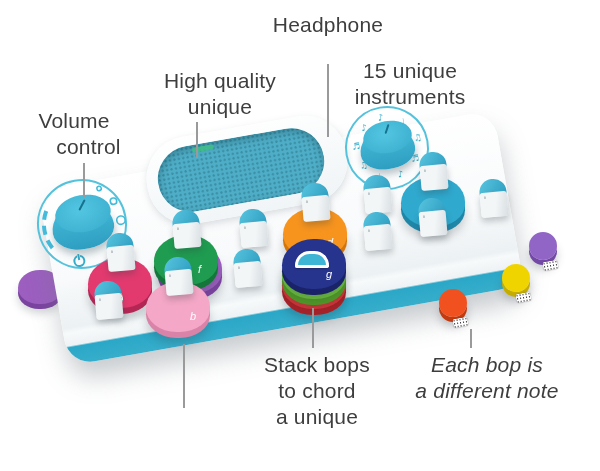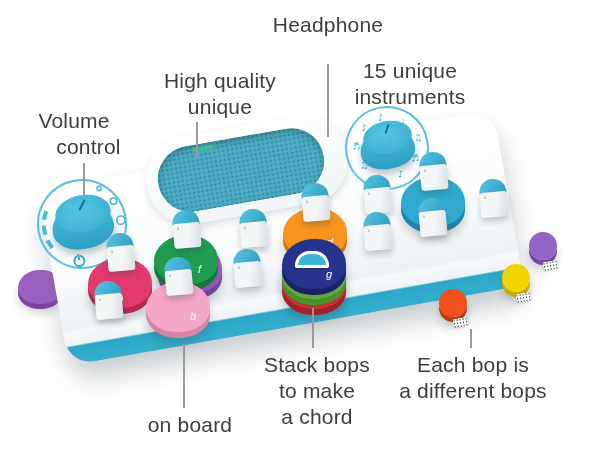--- a/index.html
+++ b/index.html
@@ -121,32 +121,31 @@
     <div class="cline" style="left: 197px; top: 122px; height: 36px;"></div>
     <div class="label" style="left: 328px; top: 12px;">
       <div style="position: static;">Headphone</div>
     </div>
     <div class="cline" style="left: 328px; top: 64px; height: 73px;"></div>
     <div class="label" style="left: 410px; top: 58px;">
       <div style="position: static;">15 unique</div>
       <div style="position: static;">instruments</div>
     </div>
     <div class="label" style="left: 190px; top: 412px;">
-      <div style="position: static;">on board</div>
     </div>
     <div class="cline" style="left: 184px; top: 344px; height: 64px;"></div>
     <div class="label" style="left: 317px; top: 352px;">
       <div style="position: static;">Stack bops</div>
-      <div style="position: static;">to make</div>
-      <div style="position: static;">a chord</div>
+      <div style="position: static;">to chord</div>
+      <div style="position: static;">a unique</div>
     </div>
     <div class="cline" style="left: 313px; top: 308px; height: 40px;"></div>
-    <div class="label" style="left: 473px; top: 352px;">
+    <div class="label" style="left: 487px; top: 352px; font-style: italic;">
       <div style="position: static;">Each bop is</div>
-      <div style="position: static;">a different bops</div>
+      <div style="position: static;">a different note</div>
     </div>
     <div class="cline" style="left: 471px; top: 329px; height: 19px;"></div>
     <div class="peg" style="left: 95px; top: 281px; z-index: 200;">
       <div class="cap"></div>
       <div class="bod"></div>
       <div class="win">
         <i></i>
         <i></i>
         <i></i>
         <i></i>

